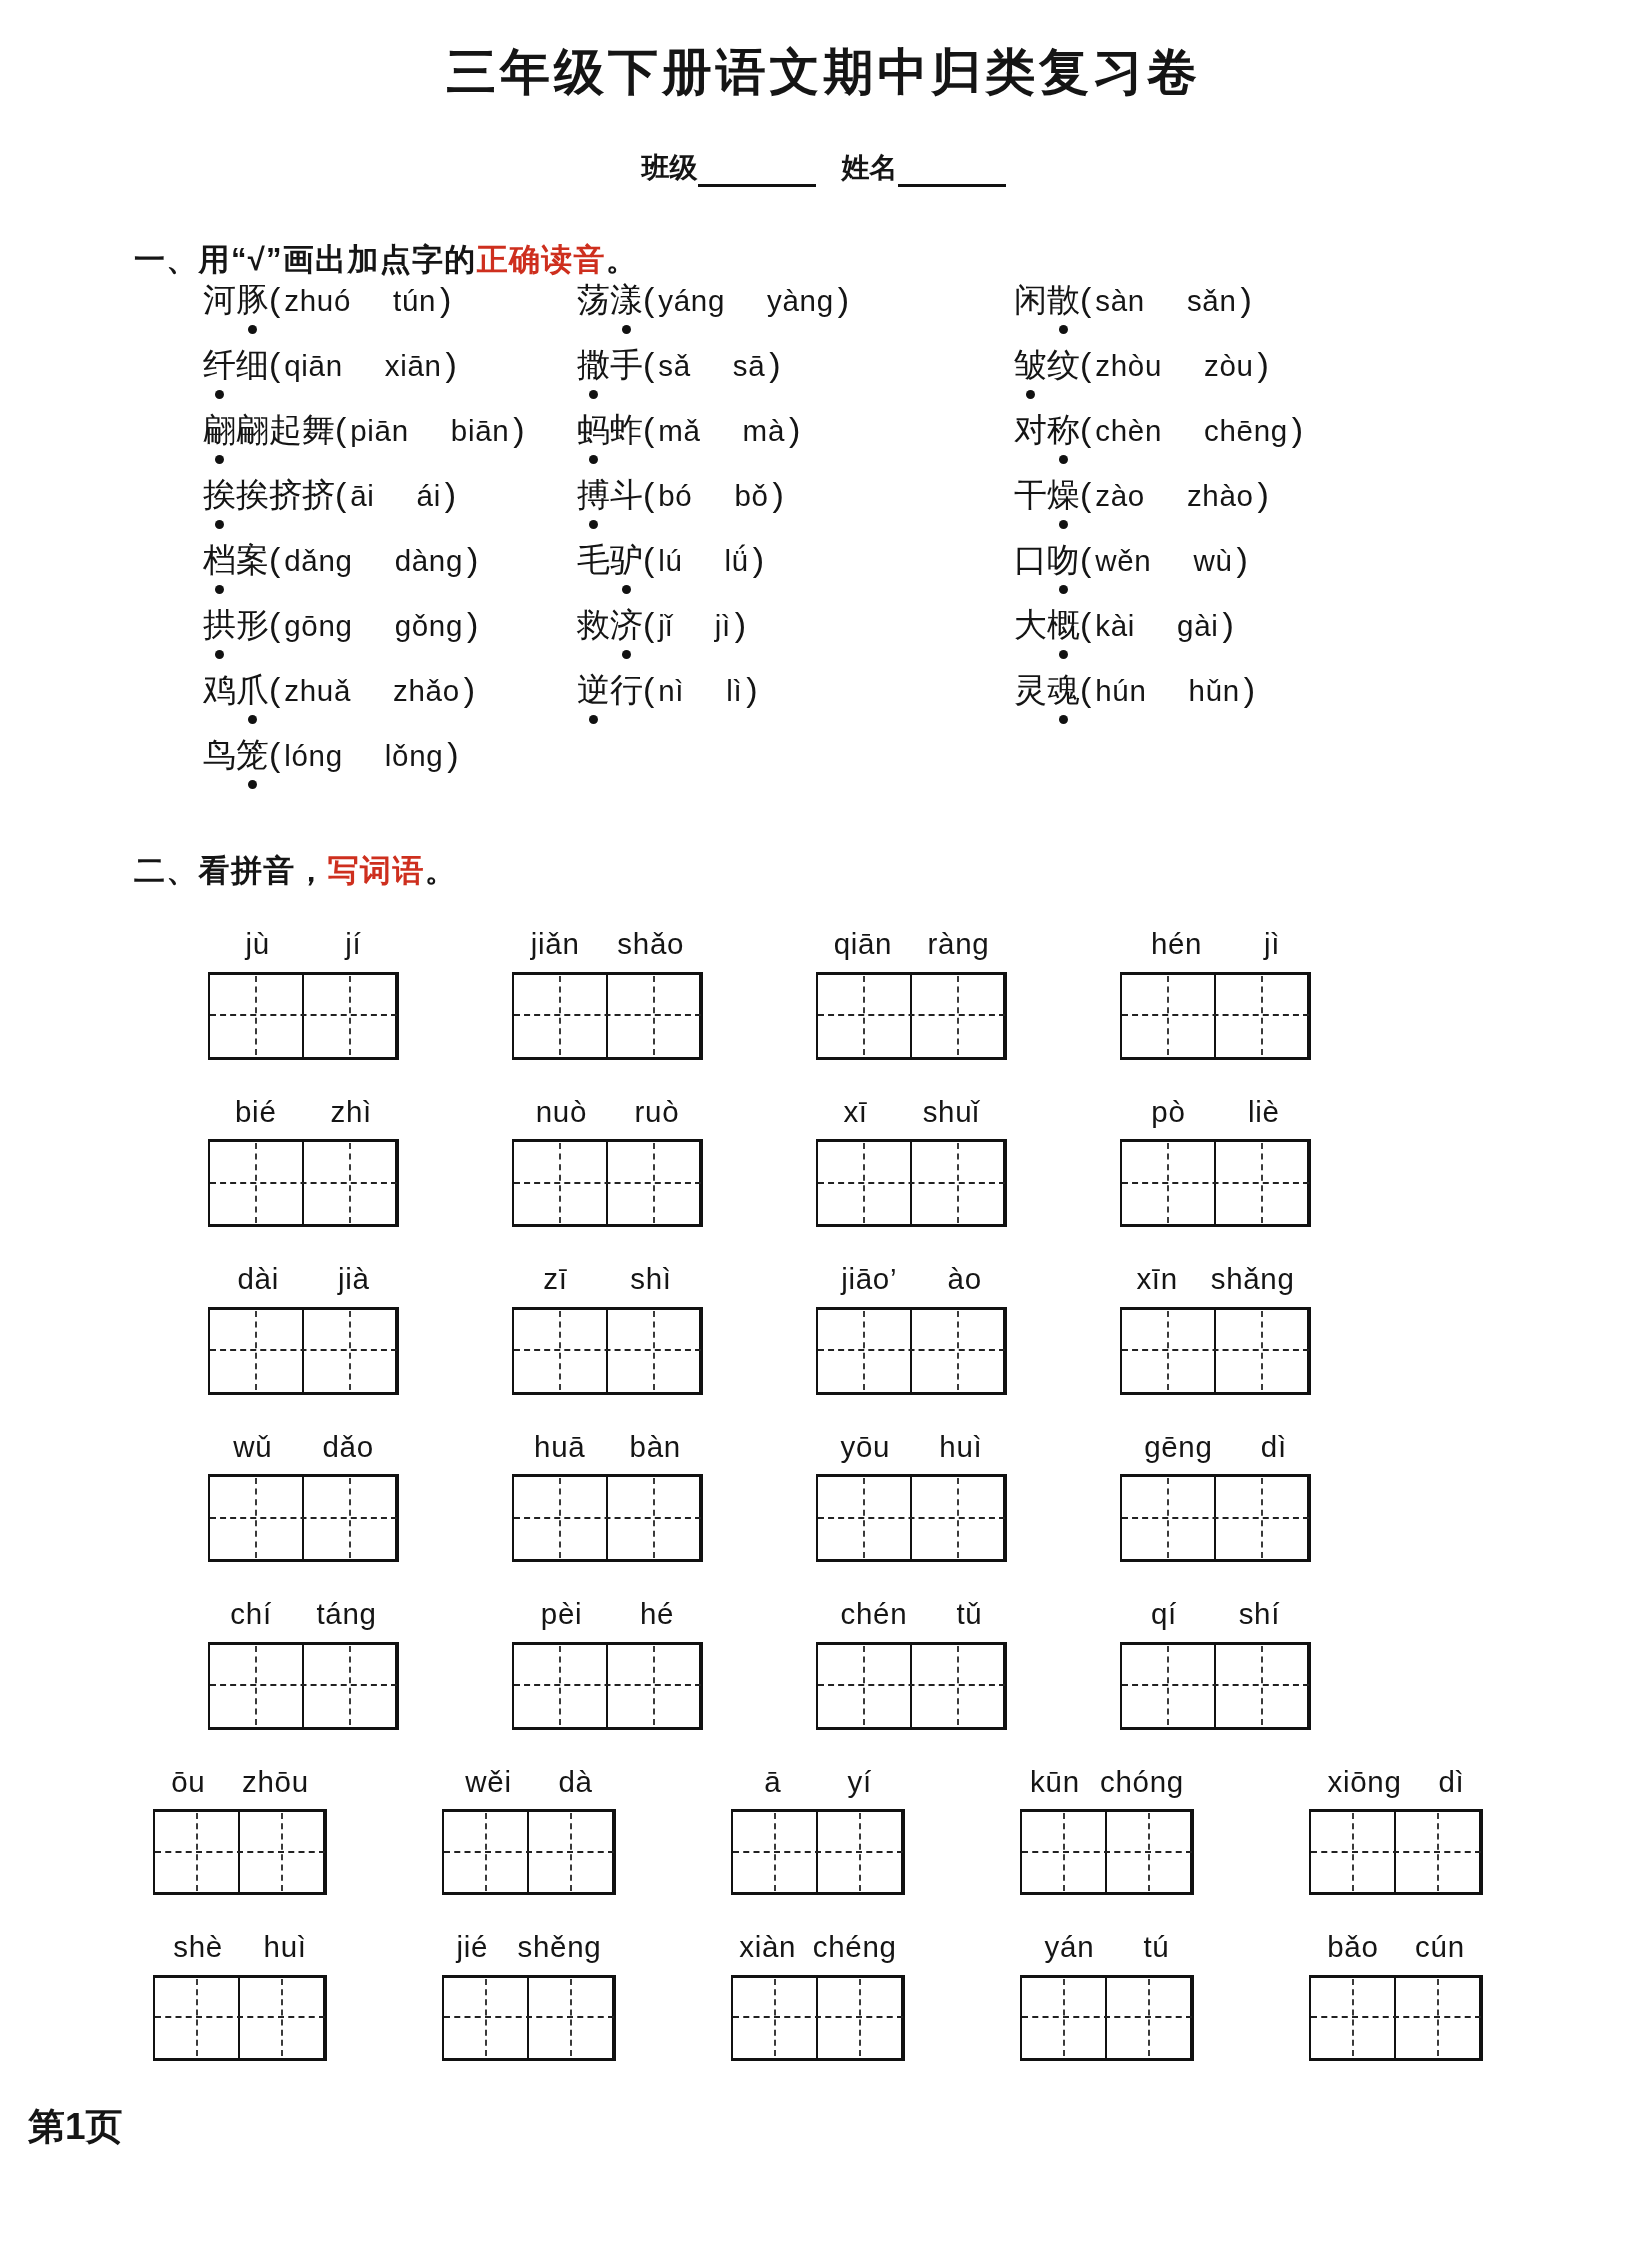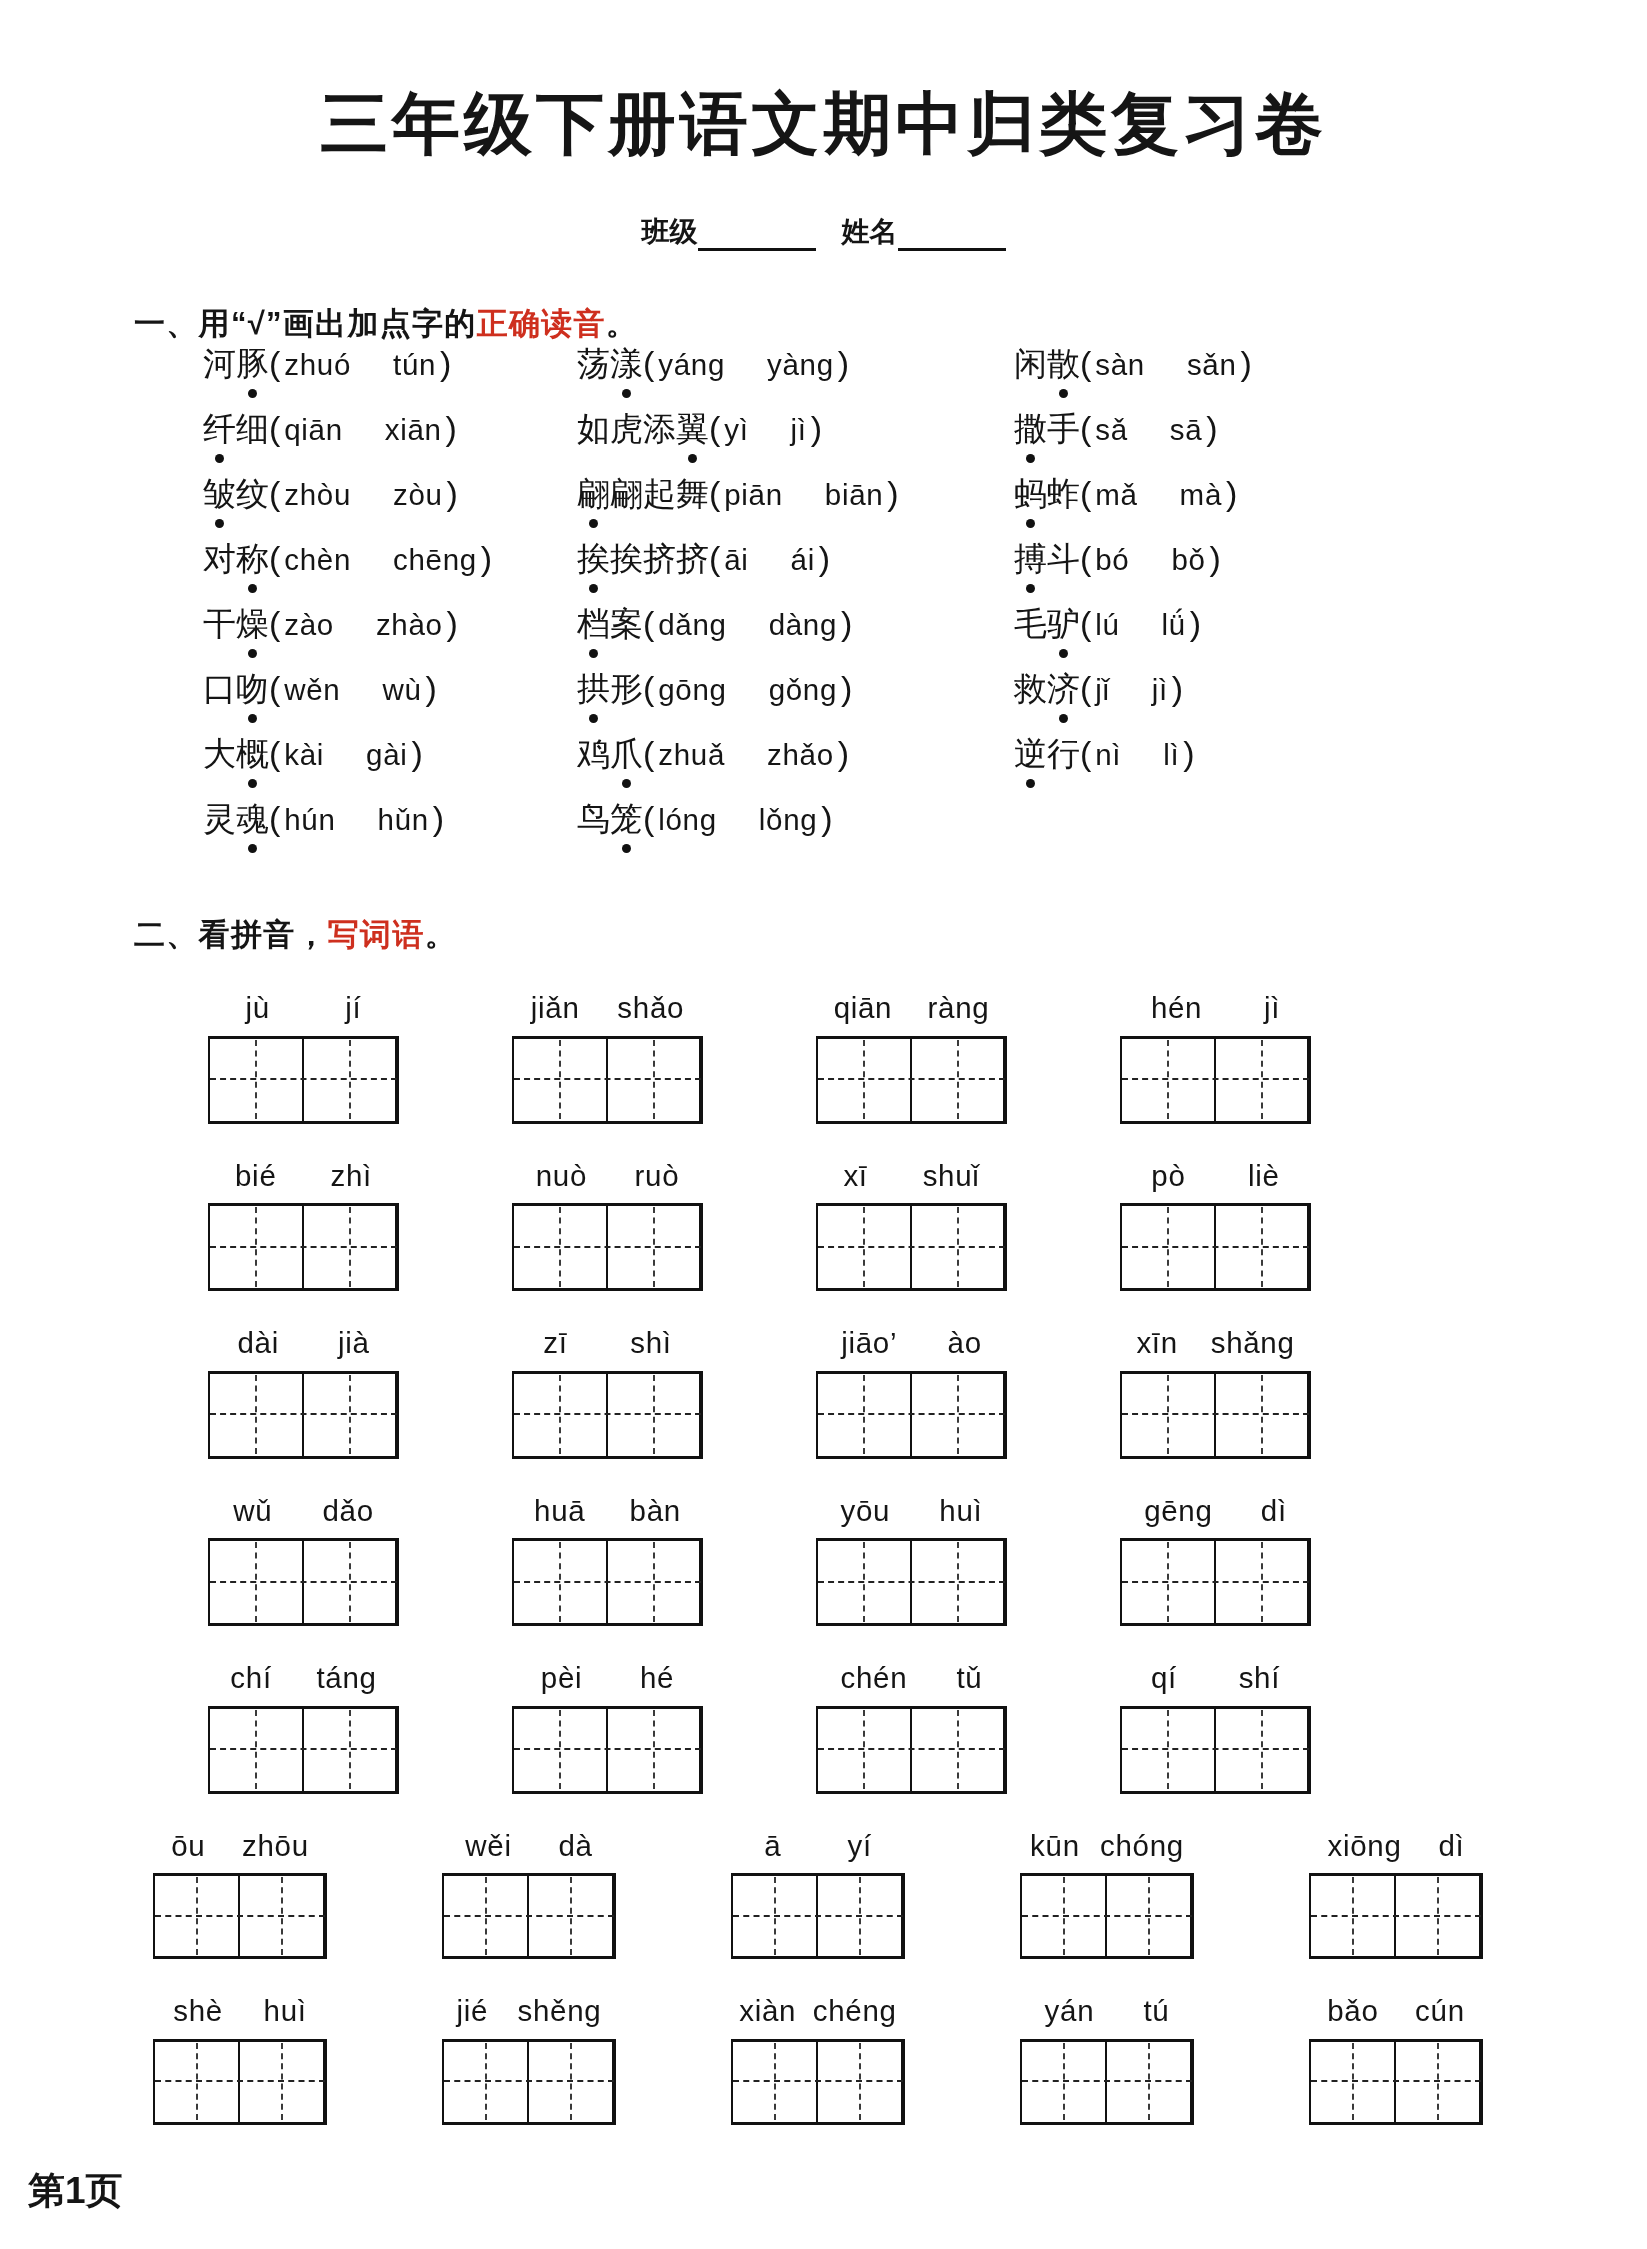--- a/index.html
+++ b/index.html
@@ -8,23 +8,23 @@
   .page {
     position:relative;
     width:1647px; height:2250px;
     background:#fff;
     color:var(--ink);
     font-family:"Liberation Sans", sans-serif;
     overflow:hidden;
   }
   
   .title {
-    padding-top:79px;
+    padding-top:39px;
     text-align:center;
-    font-size:68px;
+    font-size:50px;
     font-weight:700;
     letter-spacing:3.9px;
   }
   .name-line {
     margin-top:43px;
     text-align:center;
     font-size:28px;
     font-weight:700;
   }
   .blank {
@@ -137,21 +137,20 @@
 
   <div class="sec-head first">
     <span>一、</span><span>用“√”画出加点字的</span><span class="red">正确读音</span><span>。</span>
   </div>
 
   <div class="words" id="words-grid">
       <div class="word-item"><span class="char">河</span><span class="char dotted">豚</span><span class="paren">(</span><span class="py first">zhuó</span><span class="py second">tún</span><span class="paren">)</span></div>
       <div class="word-item"><span class="char">荡</span><span class="char dotted">漾</span><span class="paren">(</span><span class="py first">yáng</span><span class="py second">yàng</span><span class="paren">)</span></div>
       <div class="word-item"><span class="char">闲</span><span class="char dotted">散</span><span class="paren">(</span><span class="py first">sàn</span><span class="py second">sǎn</span><span class="paren">)</span></div>
       <div class="word-item"><span class="char dotted">纤</span><span class="char">细</span><span class="paren">(</span><span class="py first">qiān</span><span class="py second">xiān</span><span class="paren">)</span></div>
-      <div class="word-item"><span class="char">如</span><span class="char">虎</span><span class="char">添</span><span class="char dotted">翼</span><span class="paren">(</span><span class="py first">yì</span><span class="py second">jì</span><span class="paren">)</span></div>
       <div class="word-item"><span class="char dotted">撒</span><span class="char">手</span><span class="paren">(</span><span class="py first">sǎ</span><span class="py second">sā</span><span class="paren">)</span></div>
       <div class="word-item"><span class="char dotted">皱</span><span class="char">纹</span><span class="paren">(</span><span class="py first">zhòu</span><span class="py second">zòu</span><span class="paren">)</span></div>
       <div class="word-item"><span class="char dotted">翩</span><span class="char">翩</span><span class="char">起</span><span class="char">舞</span><span class="paren">(</span><span class="py first">piān</span><span class="py second">biān</span><span class="paren">)</span></div>
       <div class="word-item"><span class="char dotted">蚂</span><span class="char">蚱</span><span class="paren">(</span><span class="py first">mǎ</span><span class="py second">mà</span><span class="paren">)</span></div>
       <div class="word-item"><span class="char">对</span><span class="char dotted">称</span><span class="paren">(</span><span class="py first">chèn</span><span class="py second">chēng</span><span class="paren">)</span></div>
       <div class="word-item"><span class="char dotted">挨</span><span class="char">挨</span><span class="char">挤</span><span class="char">挤</span><span class="paren">(</span><span class="py first">āi</span><span class="py second">ái</span><span class="paren">)</span></div>
       <div class="word-item"><span class="char dotted">搏</span><span class="char">斗</span><span class="paren">(</span><span class="py first">bó</span><span class="py second">bǒ</span><span class="paren">)</span></div>
       <div class="word-item"><span class="char">干</span><span class="char dotted">燥</span><span class="paren">(</span><span class="py first">zào</span><span class="py second">zhào</span><span class="paren">)</span></div>
       <div class="word-item"><span class="char dotted">档</span><span class="char">案</span><span class="paren">(</span><span class="py first">dǎng</span><span class="py second">dàng</span><span class="paren">)</span></div>
       <div class="word-item"><span class="char">毛</span><span class="char dotted">驴</span><span class="paren">(</span><span class="py first">lú</span><span class="py second">lǘ</span><span class="paren">)</span></div>

